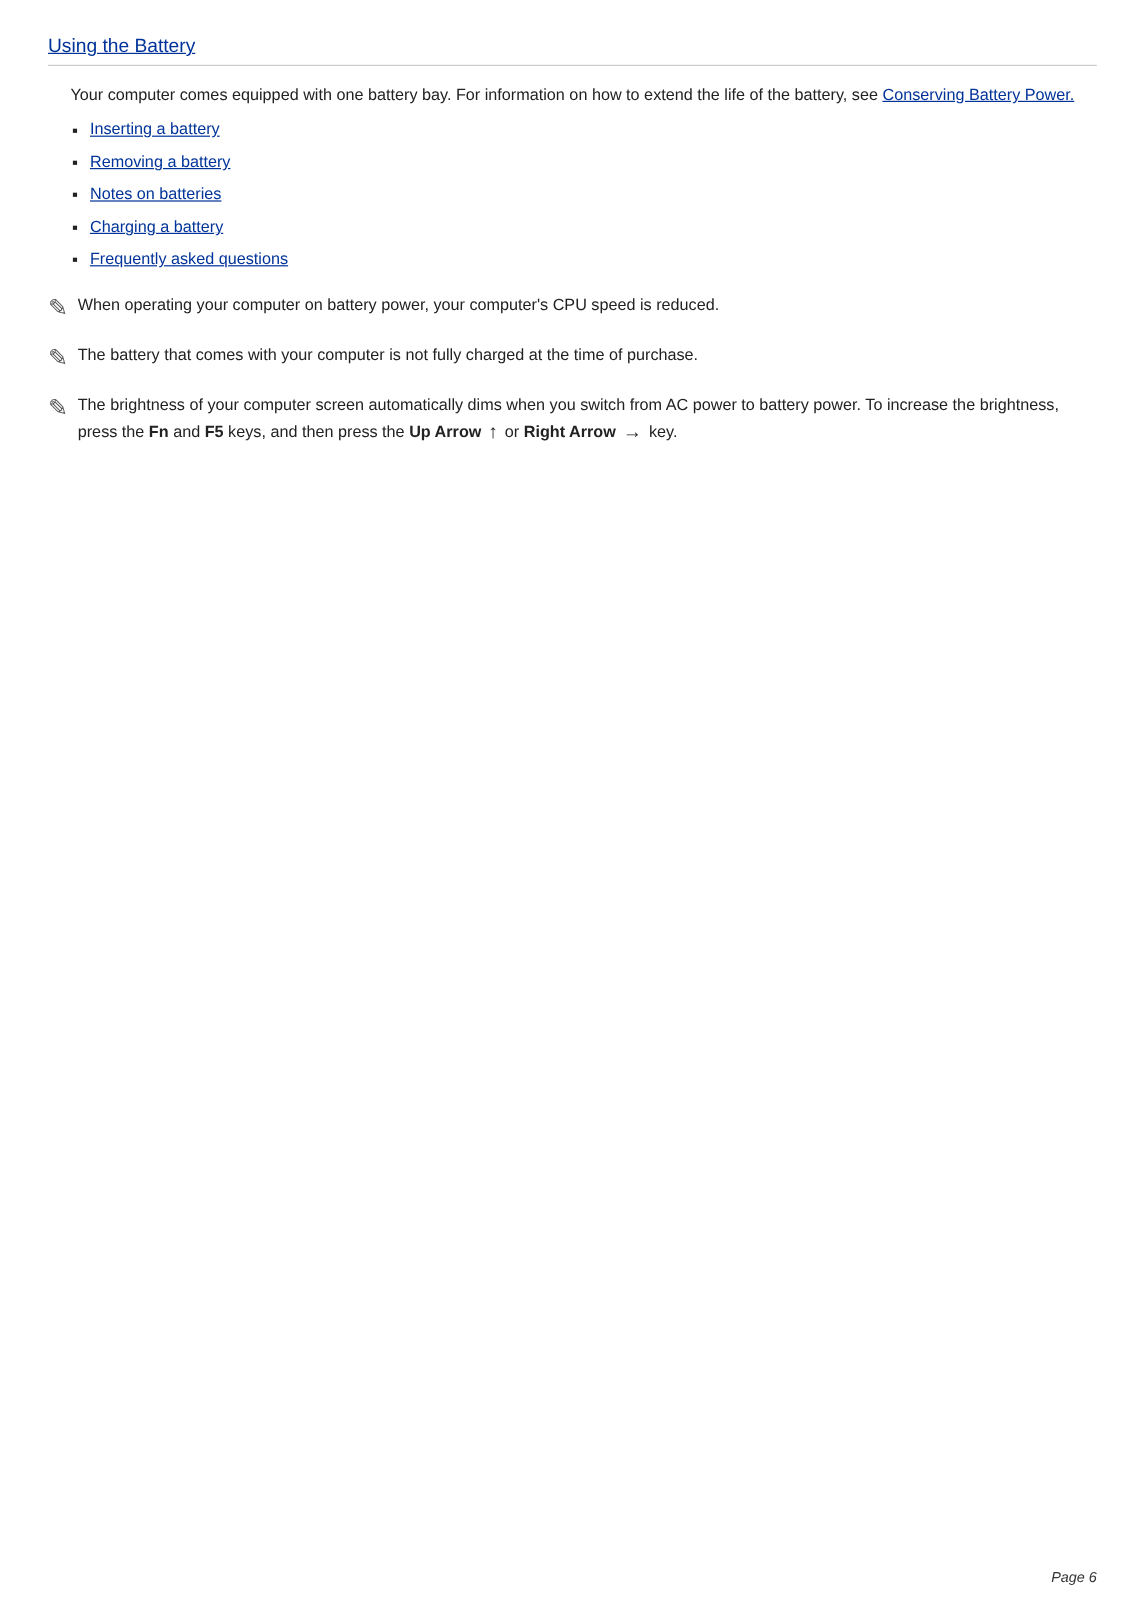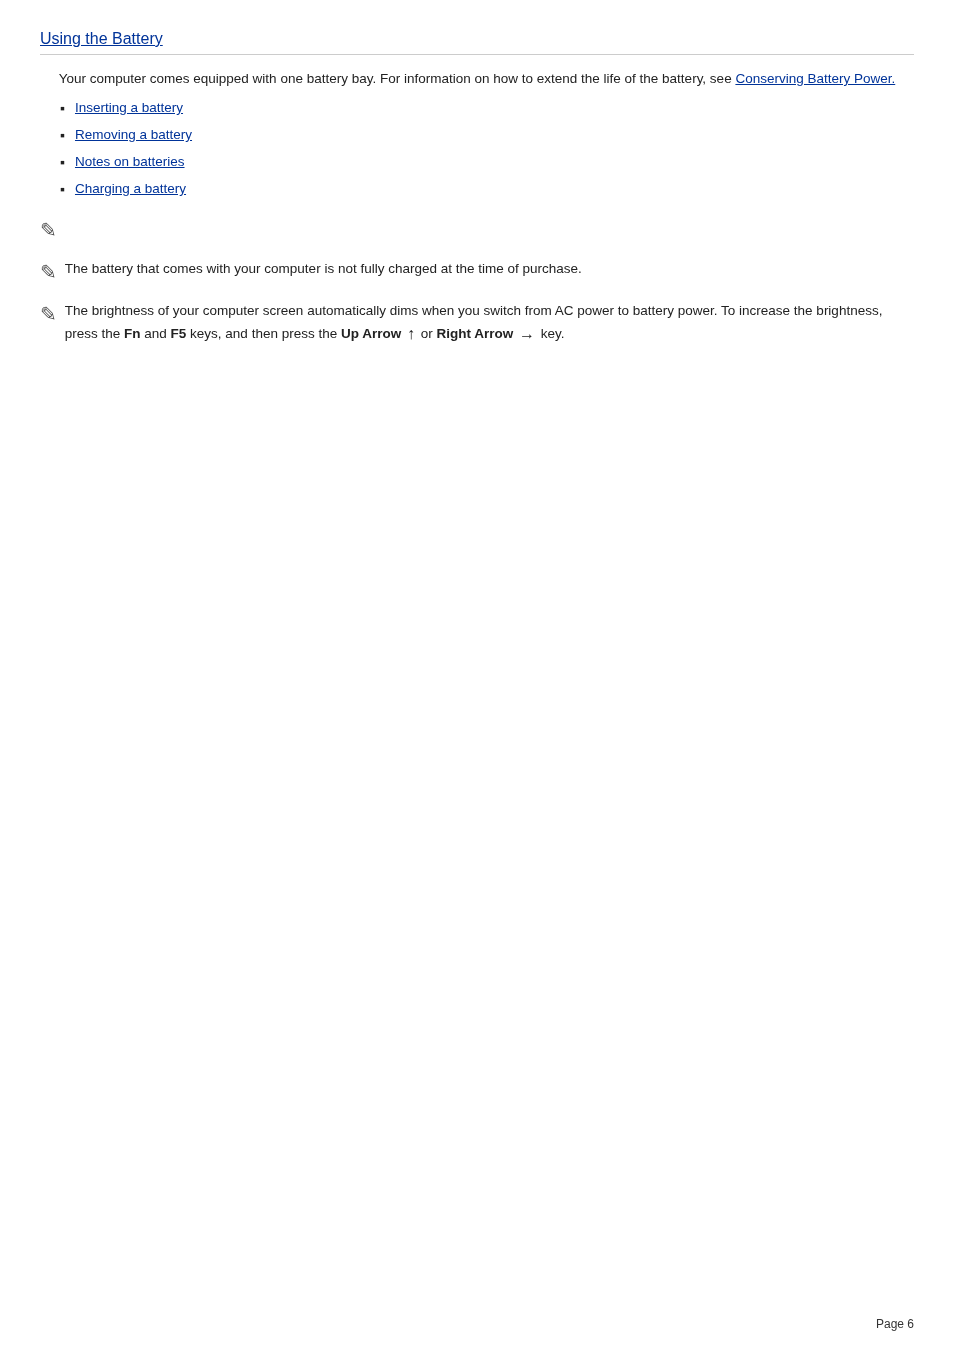--- a/index.html
+++ b/index.html
@@ -111,24 +111,25 @@
       display: inline-block;
       font-size: 16px;
       font-weight: bold;
       color: #222222;
       vertical-align: middle;
       margin: 0 2px;
     }
 
     .page-footer {
       position: absolute;
-      bottom: 20px;
+      bottom: 30px;
       right: 40px;
       font-size: 12px;
       color: #333333;
+      font-style: italic;
     }
   </style>
 </head>
 <body>
 
 <div class="page-container">
 
   <div class="page-title">Using the Battery</div>
 
   <p class="intro-text">
@@ -142,24 +143,28 @@
     </li>
     <li>
       <a>Removing a battery</a>
     </li>
     <li>
       <a>Notes on batteries</a>
     </li>
     <li>
       <a>Charging a battery</a>
     </li>
+    <li>
+      <a>Frequently asked questions</a>
+    </li>
   </ul>
 
   <div class="note-block">
     <span class="note-icon">✎</span>
+    <span class="note-text">When operating your computer on battery power, your computer's CPU speed is reduced.</span>
   </div>
 
   <div class="note-block">
     <span class="note-icon">✎</span>
     <span class="note-text">The battery that comes with your computer is not fully charged at the time of purchase.</span>
   </div>
 
   <div class="note-block">
     <span class="note-icon">✎</span>
     <span class="note-text">

